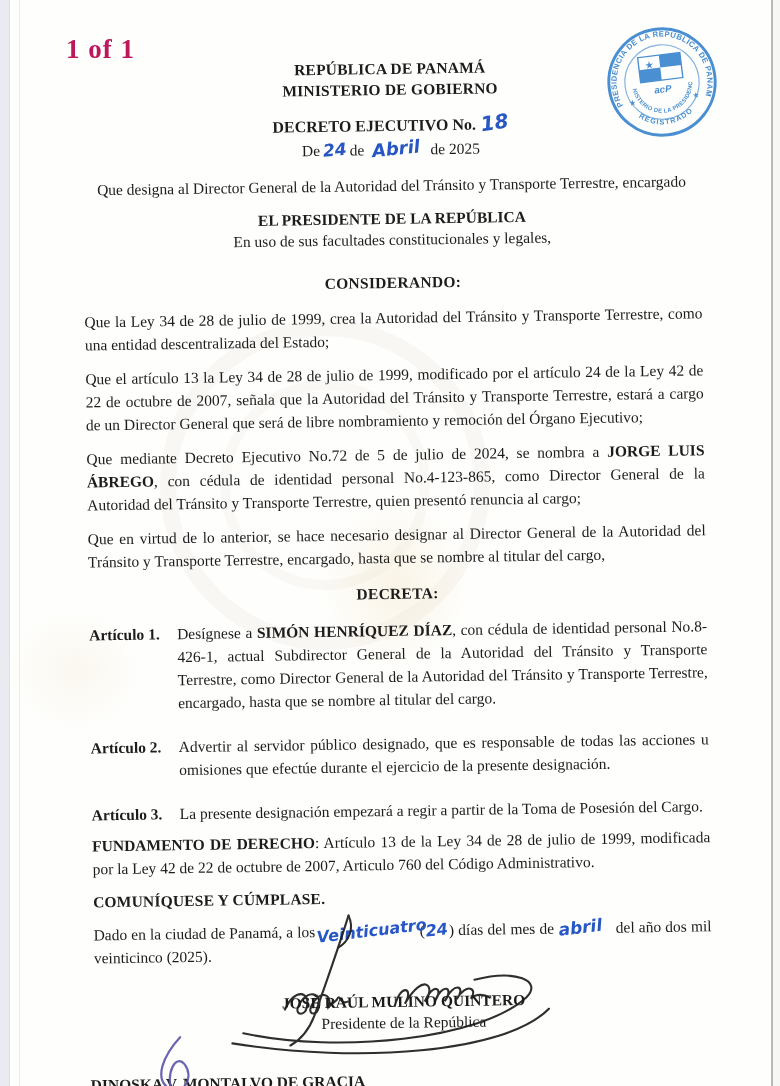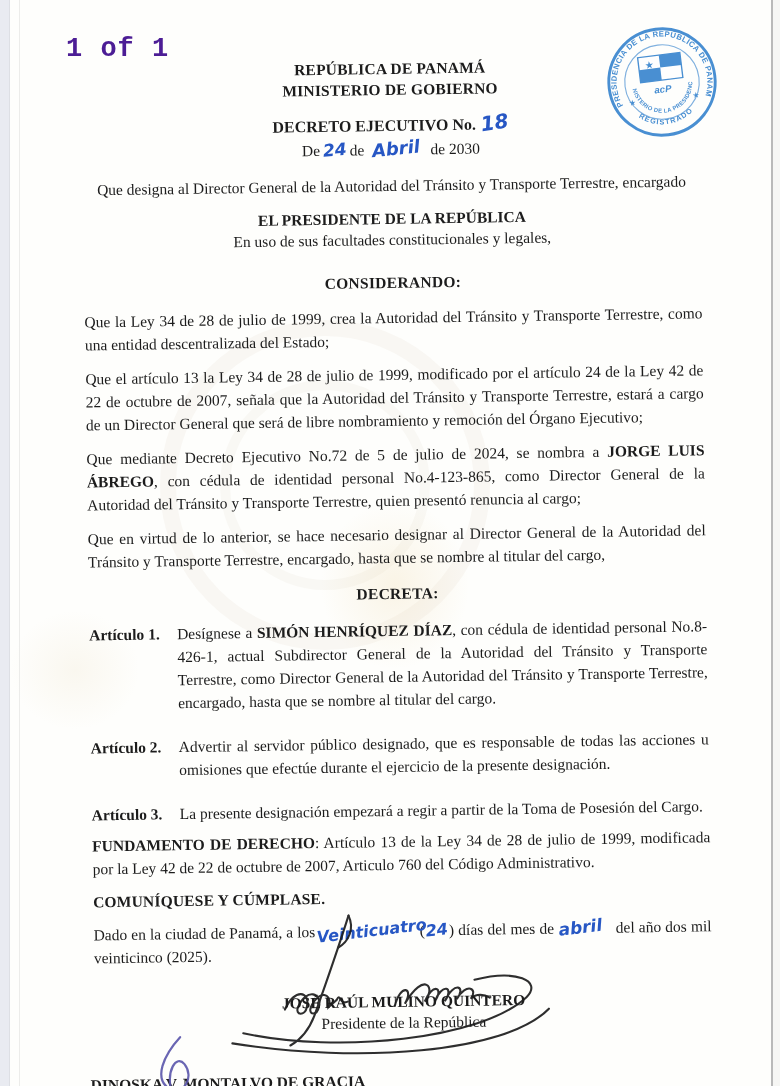--- a/index.html
+++ b/index.html
@@ -15,22 +15,22 @@
     position:absolute; left:10px; top:0; width:761px; height:1086px;
     background:#fefefc;
   }
   .edge-left { position:absolute; left:0; top:0; width:10px; height:1086px; background:#e9ebf1; border-right:1px solid #dddfe4; }
   .edge-line-left { position:absolute; left:19px; top:0; width:1px; height:1086px; background:#ececea; }
   .edge-line-right { position:absolute; left:771px; top:0; width:2px; height:1086px; background:#b9b9b9; }
   .edge-right { position:absolute; left:773px; top:0; width:7px; height:1086px; background:#f6f6f4; }
 
   .page-counter {
     position:absolute; left:66px; top:34px;
-    font-family:Liberation Mono, monospace;
-    font-size:27px; font-weight:600; color:#4c1d95; letter-spacing:1px;
+    font-family:Liberation Serif, serif;
+    font-size:27px; font-weight:600; color:#be185d; letter-spacing:1px;
     z-index:6;
   }
 
   
   .doc {
     position:absolute; left:88px; top:58px; width:618px;
     transform:rotate(-0.85deg); transform-origin:300px 500px;
     font-size:15.5px; line-height:23px; z-index:2;
   }
   .center { text-align:center; }
@@ -129,21 +129,21 @@
   </text>
 </svg>
 
 <div class="doc">
 
   <div class="center h-country">REPÚBLICA DE PANAMÁ</div>
   <div class="center h-ministry">MINISTERIO DE GOBIERNO</div>
 
   <div class="center h-decree"><span>DECRETO EJECUTIVO No.</span><span class="hand hand-no">18</span></div>
 
-  <div class="center h-date"><span>De</span><span class="hand hand-day">24</span><span>de</span><span class="hand hand-month">Abril</span><span>de 2030</span></div>
+  <div class="center h-date"><span>De</span><span class="hand hand-day">24</span><span>de</span><span class="hand hand-month">Abril</span><span>de 2025</span></div>
 
   <div class="center h-subject">Que designa al Director General de la Autoridad del Tránsito y Transporte Terrestre, encargado</div>
 
   <div class="center h-issuer">EL PRESIDENTE DE LA REPÚBLICA</div>
   <div class="center h-issuer-sub">En uso de sus facultades constitucionales y legales,</div>
 
   <div class="center h-considerando">CONSIDERANDO:</div>
 
   <p class="whereas">Que la Ley 34 de 28 de julio de 1999, crea la Autoridad del Tránsito y Transporte Terrestre, como una entidad descentralizada del Estado;</p>
   <p class="whereas">Que el artículo 13 la Ley 34 de 28 de julio de 1999, modificado por el artículo 24 de la Ley 42 de 22 de octubre de 2007, señala que la Autoridad del Tránsito y Transporte Terrestre, estará a cargo de un Director General que será de libre nombramiento y remoción del Órgano Ejecutivo;</p>

